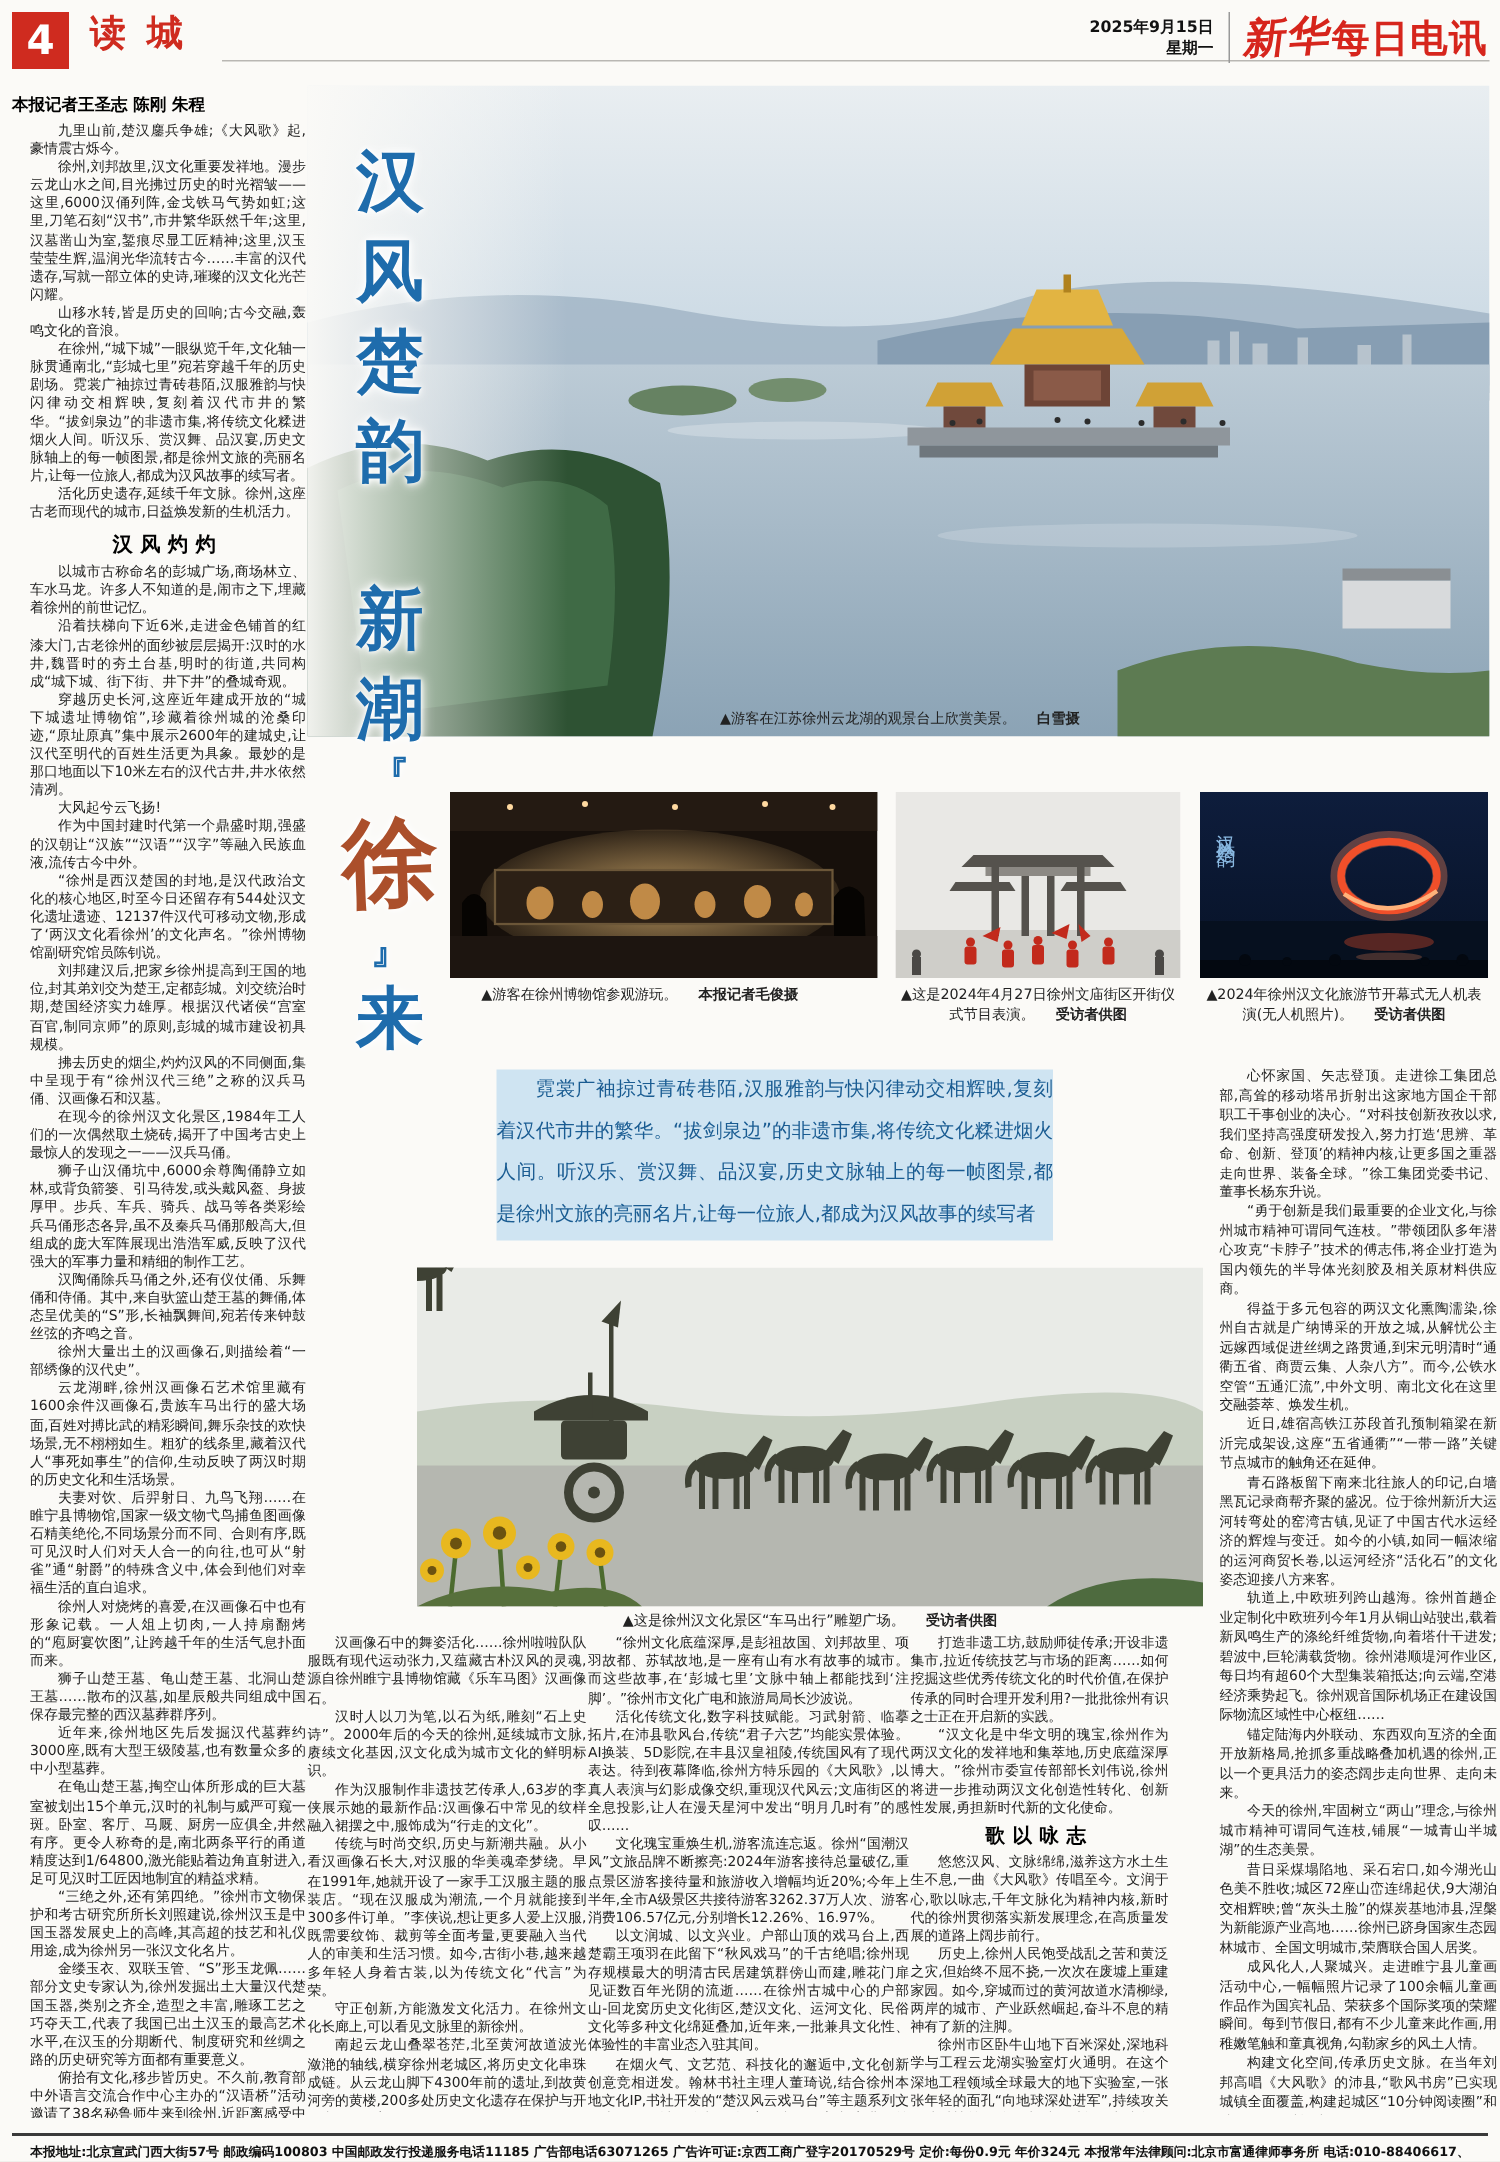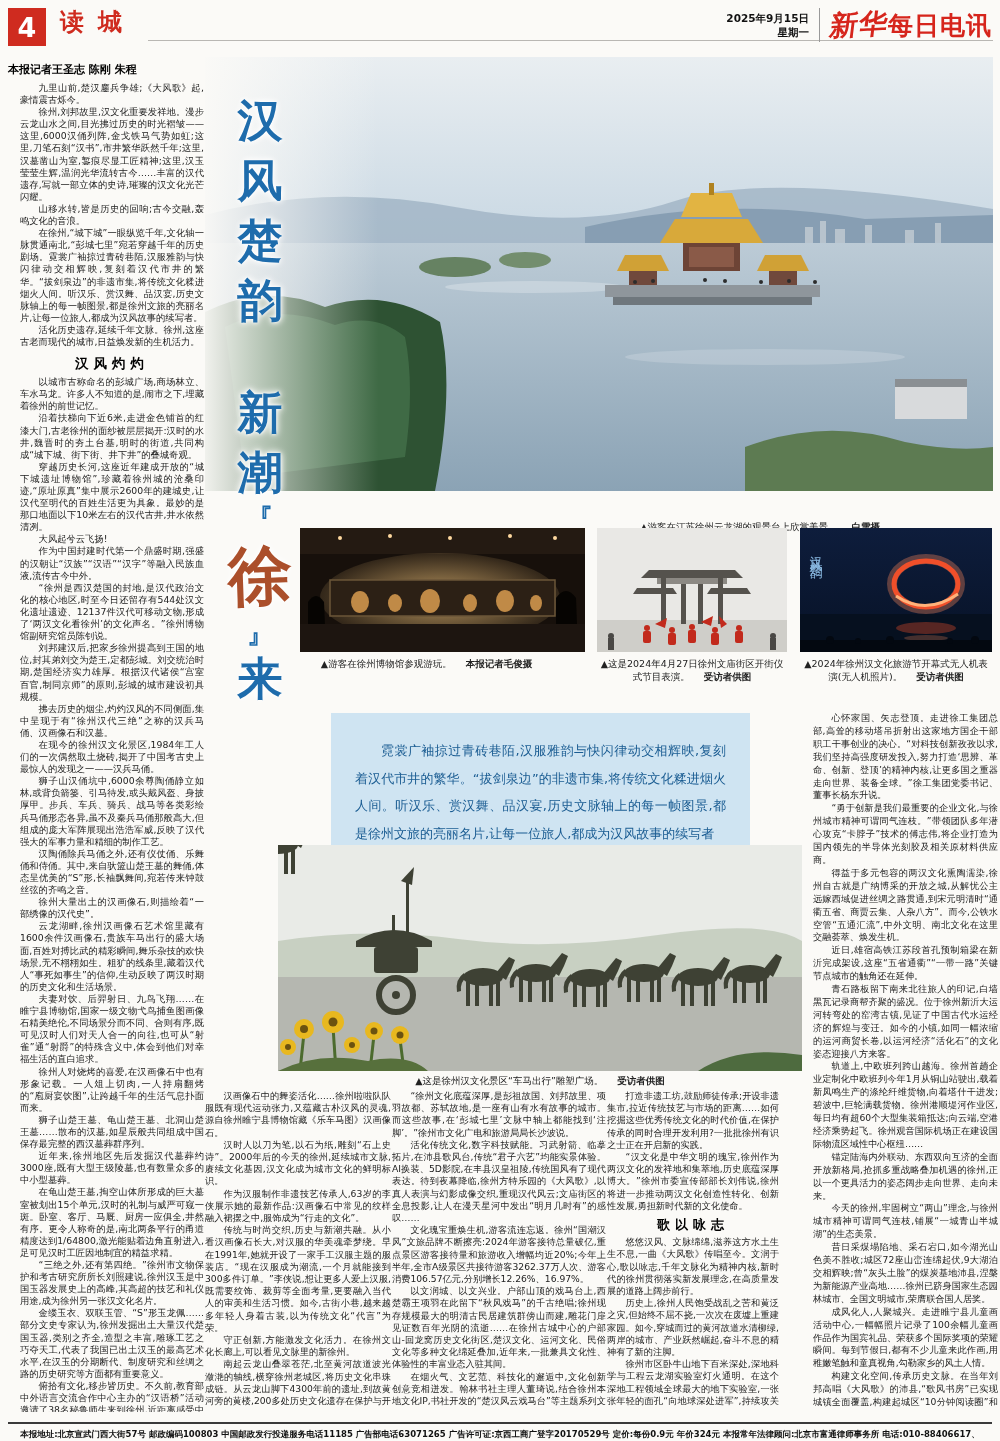--- a/index.html
+++ b/index.html
@@ -36,31 +36,31 @@
            text-shadow:0 0 3px #fff,0 0 6px #fff,0 0 9px rgba(255,255,255,.9);}
   .hl-gap{height:52px;}
   .hl-bracket{font-size:26px;font-weight:900;color:#1e6cac;line-height:30px;
               text-shadow:0 0 4px #fff,0 0 8px #fff;}
   .hl-seal{font-size:64px;font-weight:900;color:#ab4f2b;line-height:86px;
            font-family:"DejaVu Serif","Liberation Serif",serif;
            text-shadow:0 0 4px #fff,0 0 8px #fff;transform:rotate(-2deg);}
   
   .cap{font-size:9.5px;color:#222;line-height:13px;}
   .credit{font-weight:bold;margin-left:14px;}
-  .cap-main{position:absolute;left:480px;top:520px;width:400px;text-align:right;}
+  .cap-main{position:absolute;left:480px;top:473px;width:400px;text-align:left;}
   .cap-sculpt{position:absolute;left:300px;top:1074px;width:480px;text-align:center;}
   
   .photo-cell{position:absolute;top:528px;}
   .pc1{left:300px;width:253px;} .pc2{left:597px;width:190px;} .pc3{left:800px;width:192px;}
   .photo-cell svg{display:block;}
   .photo-cell .cap{margin-top:5px;text-align:center;}
   .photo-sculpt{position:absolute;left:278px;top:845px;width:524px;height:226px;}
   
   .quote-box{position:absolute;left:331px;top:713px;width:371px;height:114px;
-             background:#cfe4f2;padding:24px;font-size:13px;line-height:27.5px;
+             background:#cfe4f2;padding:0;font-size:13px;line-height:27.5px;
              color:#1a5c92;text-indent:2em;text-align:justify;font-weight:500;}
   
   .foot-rule{position:absolute;left:8px;top:1422px;width:984px;height:2px;background:#3a3a3a;}
   .foot-text{position:absolute;left:0;top:1429px;width:1000px;text-align:center;
              font-size:8.5px;font-weight:bold;color:#111;}
 </style>
 </head>
 <body>
 
 <div class="page">

